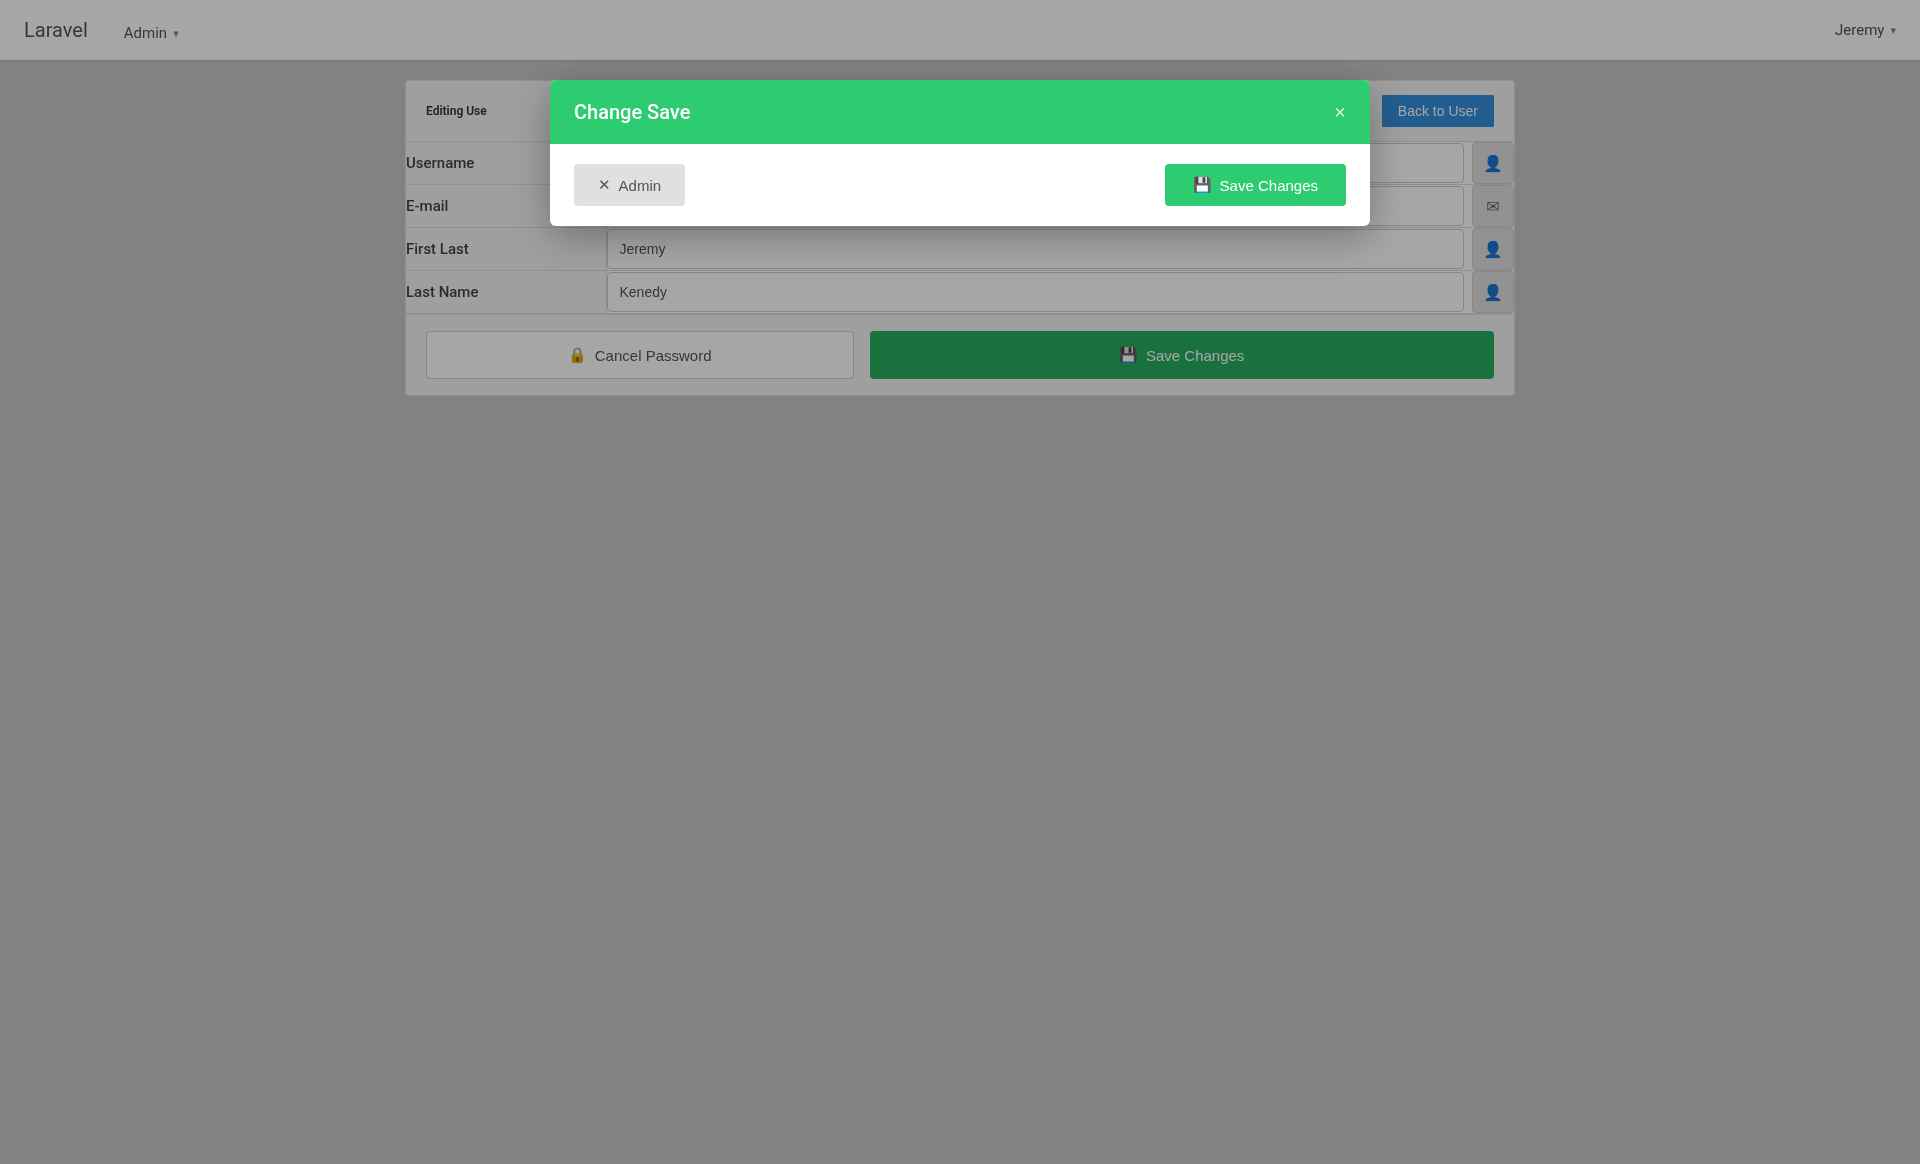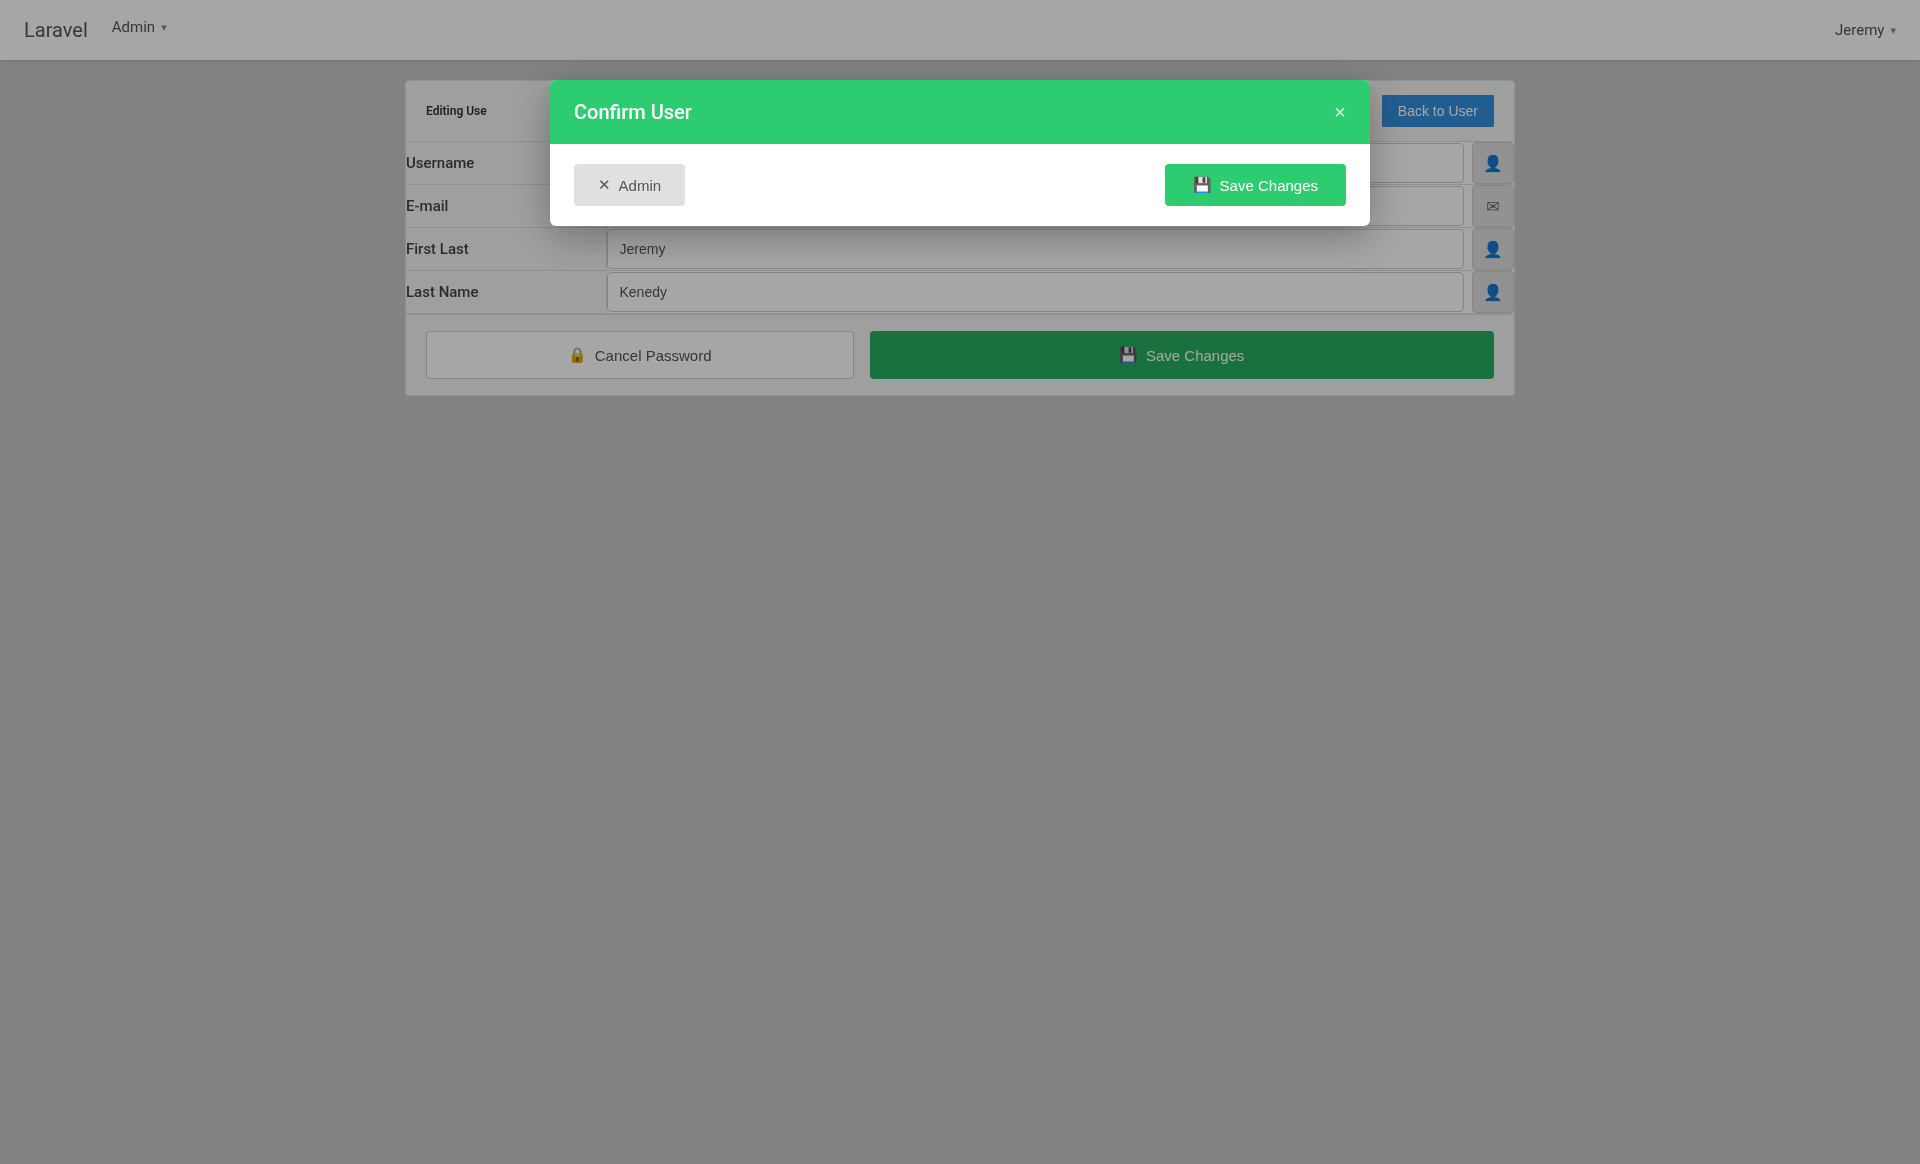--- a/index.html
+++ b/index.html
@@ -19,22 +19,22 @@
       display: flex;
       align-items: center;
       padding: 0 24px;
       justify-content: space-between;
       box-shadow: 0 1px 3px rgba(0,0,0,0.1);
       position: relative;
       z-index: 1;
     }
     .navbar-left {
       display: flex;
-      align-items: flex-start;
-      gap: 24px;
+      align-items: flex-end;
+      gap: 36px;
     }
     .navbar-brand {
       font-size: 20px;
       color: #555;
       font-weight: 400;
     }
     .navbar-menu-item {
       font-size: 15px;
       color: #555;
       display: flex;
@@ -357,21 +357,21 @@
         <span>💾</span>
         <span>Save Changes</span>
       </button>
     </div>
   </div>
 </div>
 
 <div class="overlay">
   <div class="modal">
     <div class="modal-header">
-      <span class="modal-title">Confirm User</span>
+      <span class="modal-title">Change Save</span>
       <button class="modal-close">×</button>
     </div>
     <div class="modal-footer">
       <button class="modal-cancel-btn">
         <span>✕</span>
         <span>Admin</span>
       </button>
       <button class="modal-save-btn">
         <span>💾</span>
         <span>Save Changes</span>

